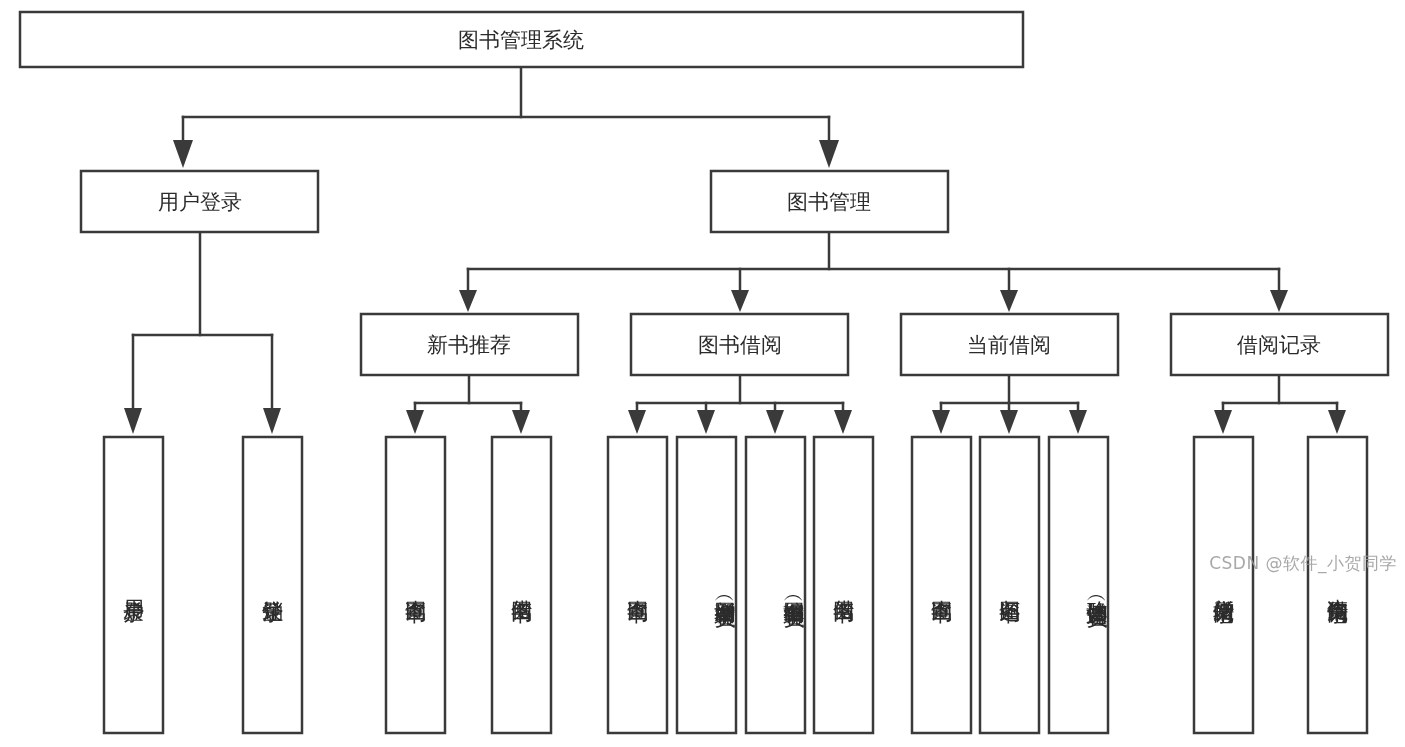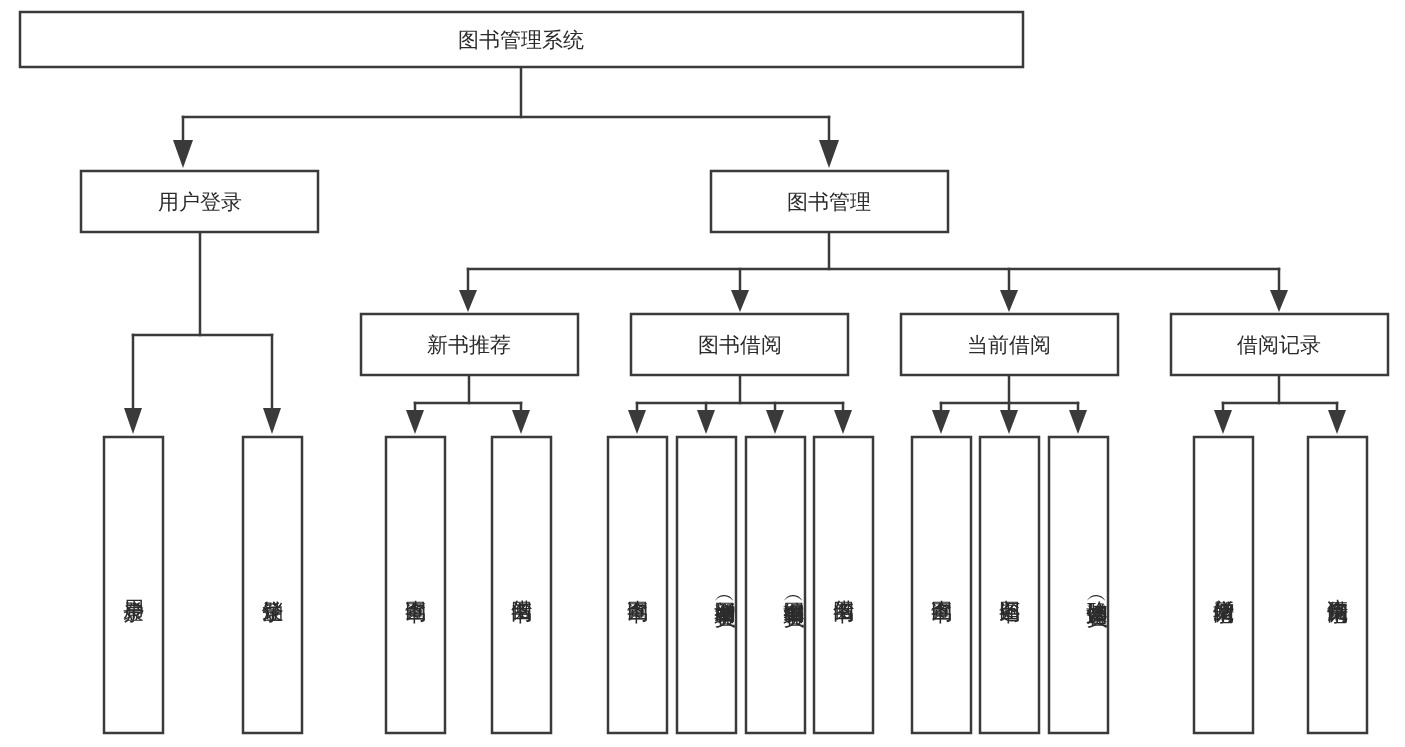--- a/index.html
+++ b/index.html
@@ -212,14 +212,15 @@
   <div class="node-label-v" style="left:746px; top:443px; width:59px; height:290px; align-items:flex-start;">编辑图书（管理员）</div>
   <div class="node-label-v" style="left:814px; top:437px; width:59px; height:296px;">借阅图书</div>
 
   <div class="node-label-v" style="left:912px; top:437px; width:59px; height:296px;">查询图书</div>
   <div class="node-label-v" style="left:980px; top:437px; width:59px; height:296px;">归还图书</div>
   <div class="node-label-v" style="left:1049px; top:443px; width:59px; height:290px; align-items:flex-start;">确认归还（管理员）</div>
 
   <div class="node-label-v" style="left:1194px; top:437px; width:59px; height:296px;">新增借阅记录</div>
   <div class="node-label-v" style="left:1308px; top:437px; width:59px; height:296px;">查询借阅记录</div>
 
+  <div class="watermark">CSDN @软件_小贺同学</div>
 
 </div>
 
 </body></html>

